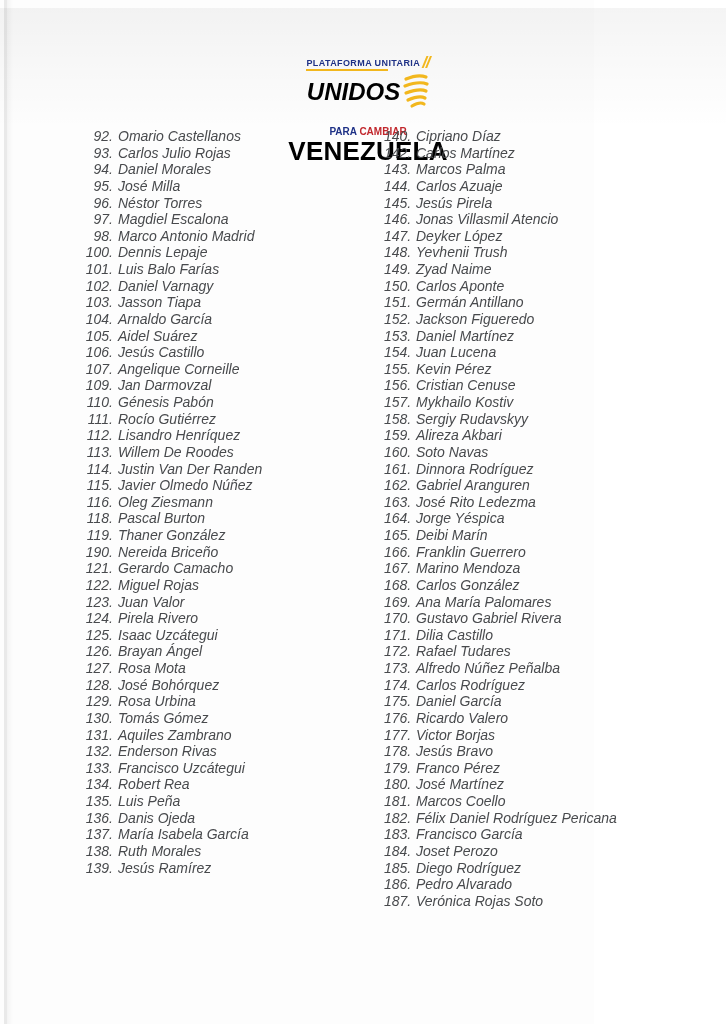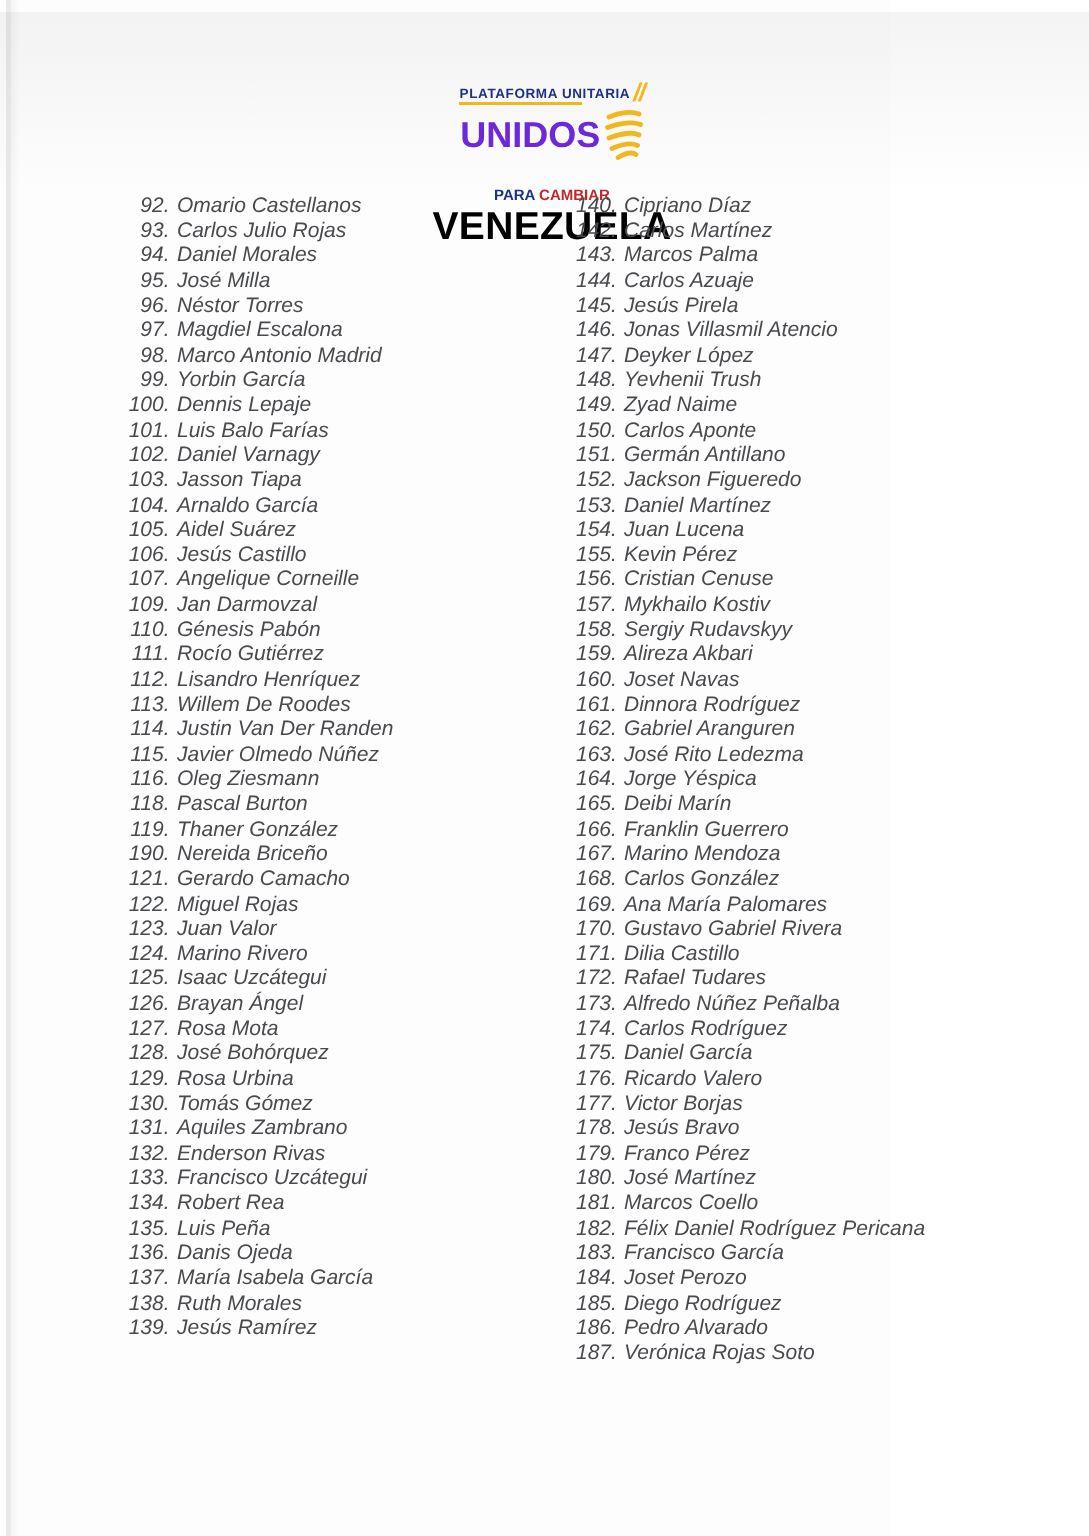--- a/index.html
+++ b/index.html
@@ -16,21 +16,21 @@
 
   
   .logo { position:absolute; left:368px; top:52px; width:200px; transform:translateX(-50%);
           text-align:center; }
   .logo-line1 { position:relative; display:inline-block; font-size:9px; font-weight:bold;
                 letter-spacing:0.4px; color:#1e3186; white-space:nowrap; }
   .logo-underline { position:absolute; left:0; bottom:-3px; width:72%; height:2px; background:#f2b71d; }
   .logo-slashes { font-size:17px; font-weight:bold; font-style:italic; color:#f2b71d;
                   margin-left:2px; vertical-align:-2px; letter-spacing:-1px; }
   .logo-row2 { display:flex; align-items:center; justify-content:center; margin-top:2px; }
-  .logo-unidos { font-size:24px; font-weight:bold; color:#6d28d9;
+  .logo-unidos { font-size:24px; font-weight:bold; font-style:italic; color:#000000;
                  letter-spacing:0px; line-height:1; }
   .hand-icon { margin-left:3px; margin-top:-4px; }
   .logo-line3 { margin-top:17px; font-size:10px; font-weight:bold; line-height:1.1; }
   .logo-para { color:#1e3186; }
   .logo-cambiar { color:#c1272d; }
   .logo-venezuela { margin-top:0px; font-size:26px; font-weight:bold; 
                     color:#000000; line-height:1.1; letter-spacing:0.2px; }
 
   
   .col { position:absolute; top:128px; font-size:14px; color:#484a4d;font-style:italic; }
@@ -99,24 +99,20 @@
       </div>
       <div class="row">
         <span class="num">97.</span>
         <span class="name">Magdiel Escalona</span>
       </div>
       <div class="row">
         <span class="num">98.</span>
         <span class="name">Marco Antonio Madrid</span>
       </div>
       <div class="row">
-        <span class="num">99.</span>
-        <span class="name">Yorbin García</span>
-      </div>
-      <div class="row">
         <span class="num">100.</span>
         <span class="name">Dennis Lepaje</span>
       </div>
       <div class="row">
         <span class="num">101.</span>
         <span class="name">Luis Balo Farías</span>
       </div>
       <div class="row">
         <span class="num">102.</span>
         <span class="name">Daniel Varnagy</span>
@@ -192,21 +188,21 @@
       <div class="row">
         <span class="num">122.</span>
         <span class="name">Miguel Rojas</span>
       </div>
       <div class="row">
         <span class="num">123.</span>
         <span class="name">Juan Valor</span>
       </div>
       <div class="row">
         <span class="num">124.</span>
-        <span class="name">Marino Rivero</span>
+        <span class="name">Pirela Rivero</span>
       </div>
       <div class="row">
         <span class="num">125.</span>
         <span class="name">Isaac Uzcátegui</span>
       </div>
       <div class="row">
         <span class="num">126.</span>
         <span class="name">Brayan Ángel</span>
       </div>
       <div class="row">
@@ -334,21 +330,21 @@
       <div class="row">
         <span class="num">158.</span>
         <span class="name">Sergiy Rudavskyy</span>
       </div>
       <div class="row">
         <span class="num">159.</span>
         <span class="name">Alireza Akbari</span>
       </div>
       <div class="row">
         <span class="num">160.</span>
-        <span class="name">Joset Navas</span>
+        <span class="name">Soto Navas</span>
       </div>
       <div class="row">
         <span class="num">161.</span>
         <span class="name">Dinnora Rodríguez</span>
       </div>
       <div class="row">
         <span class="num">162.</span>
         <span class="name">Gabriel Aranguren</span>
       </div>
       <div class="row">

